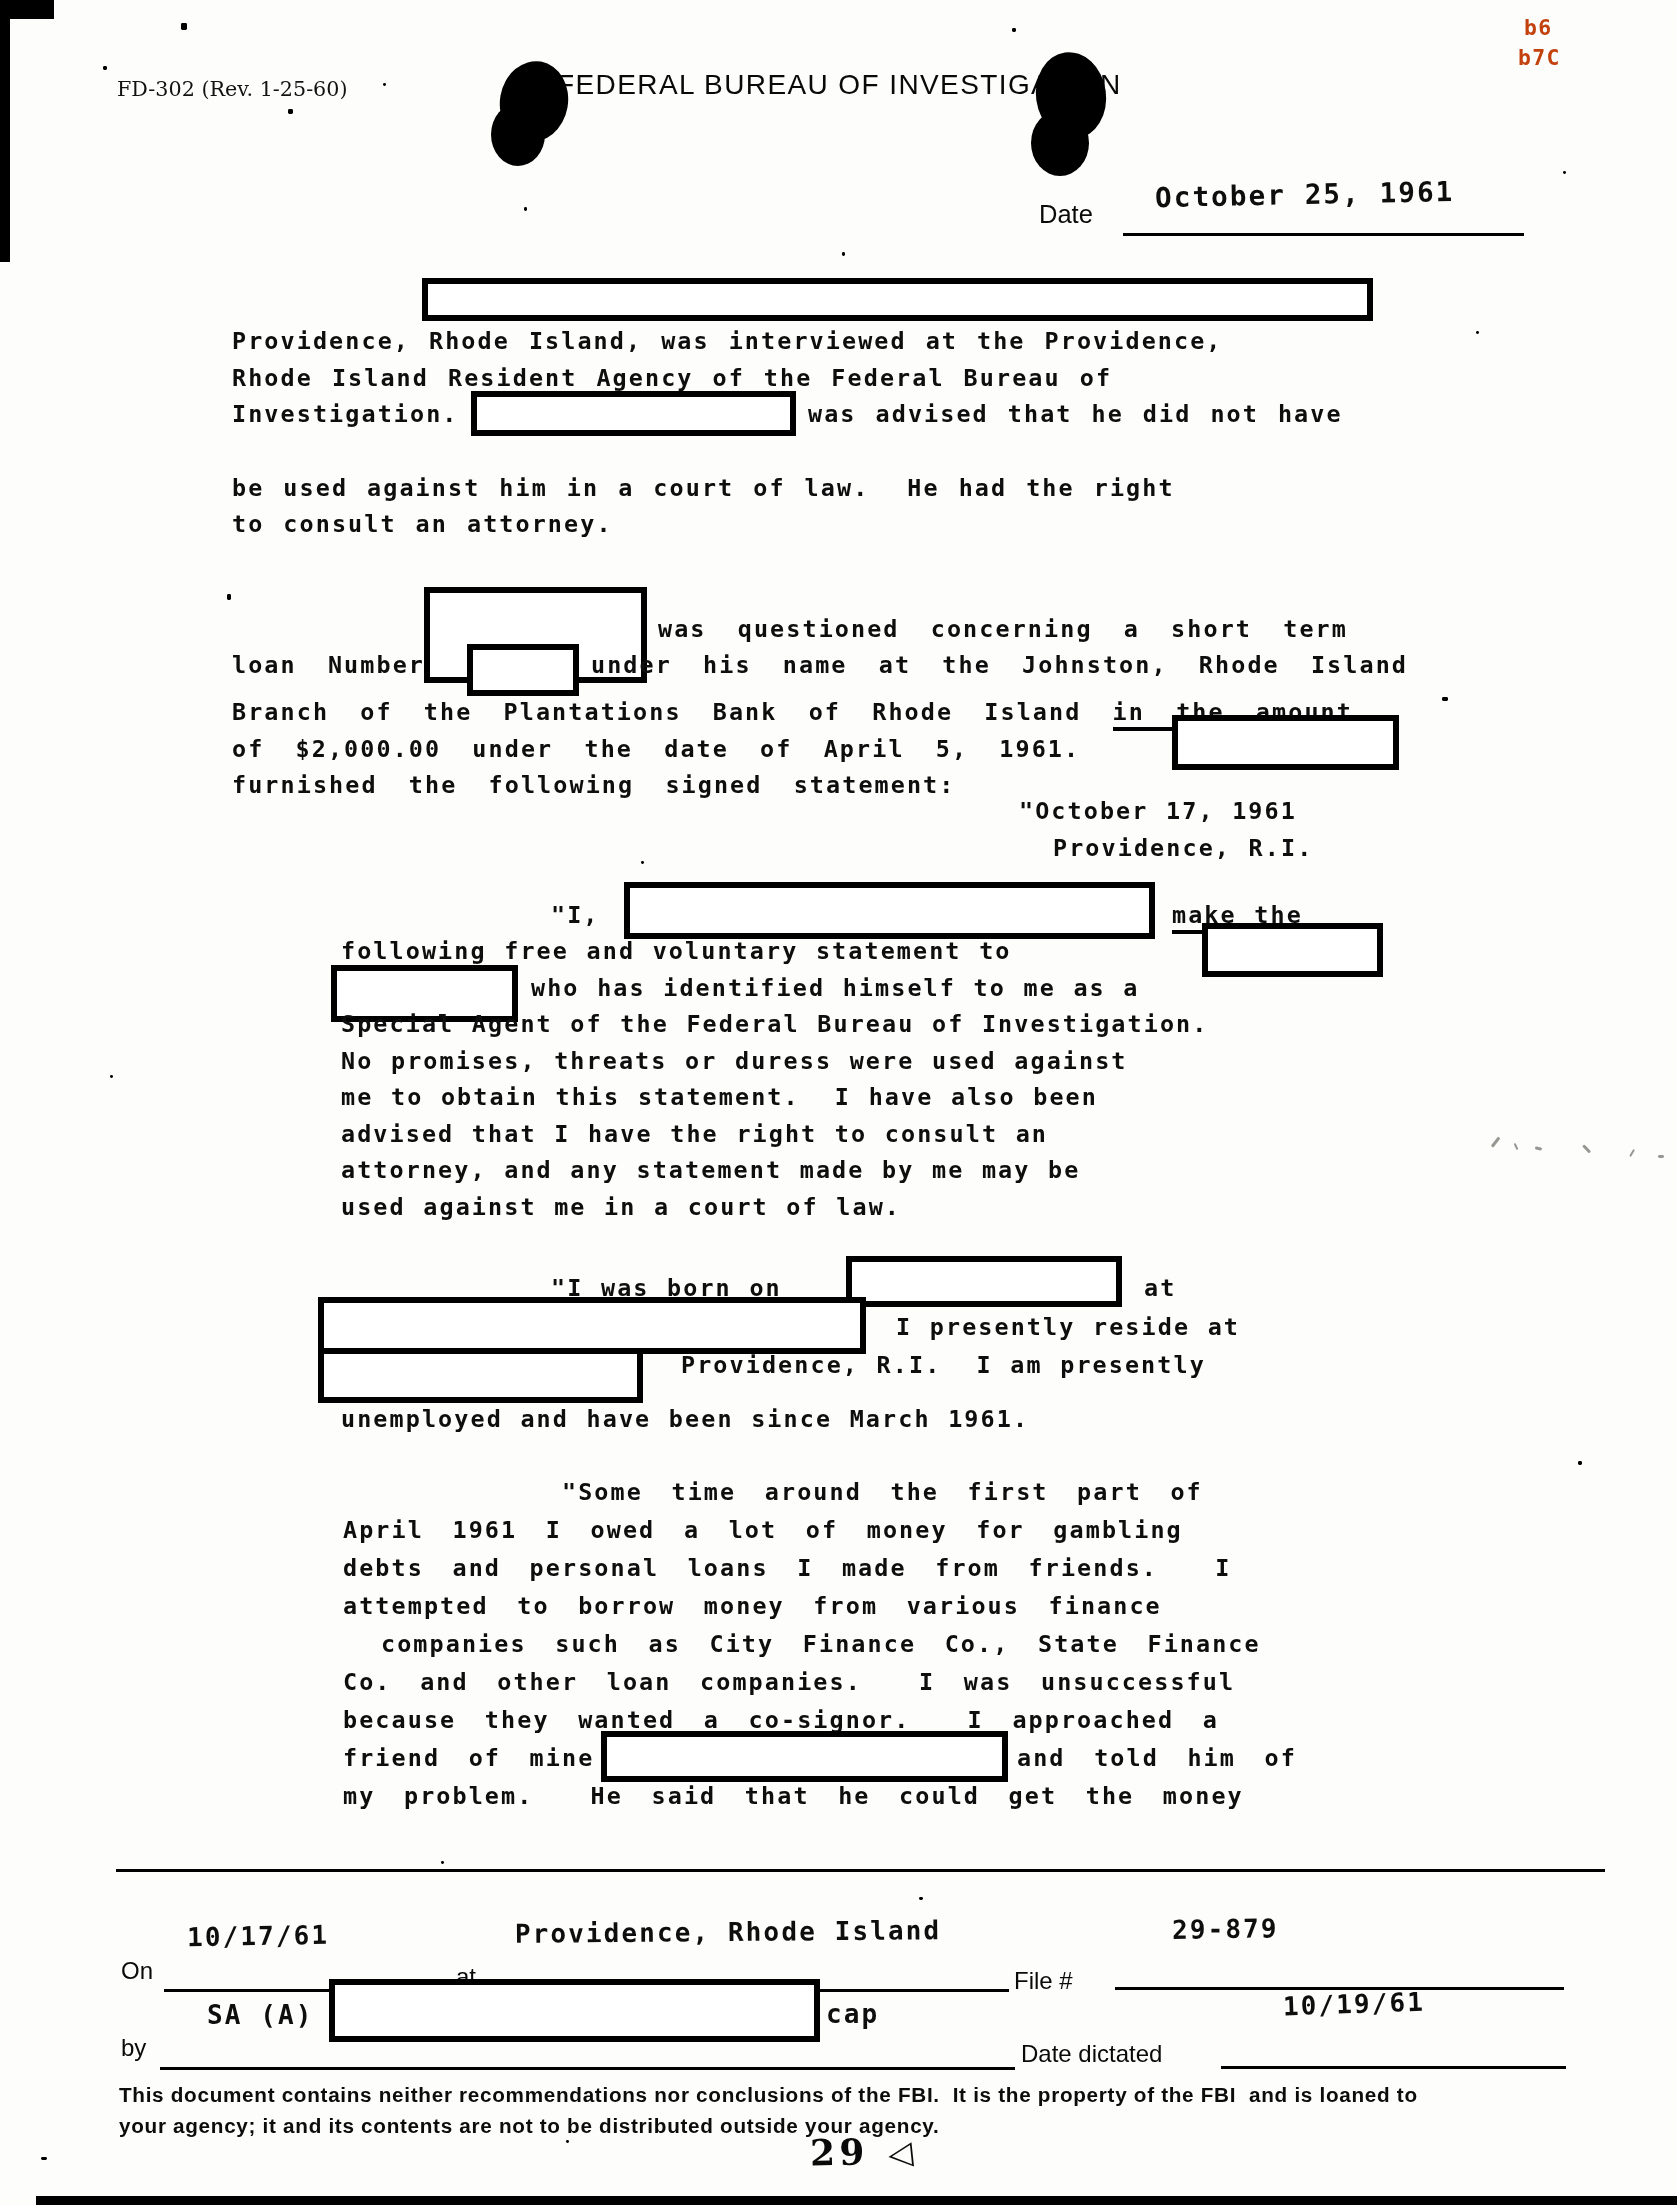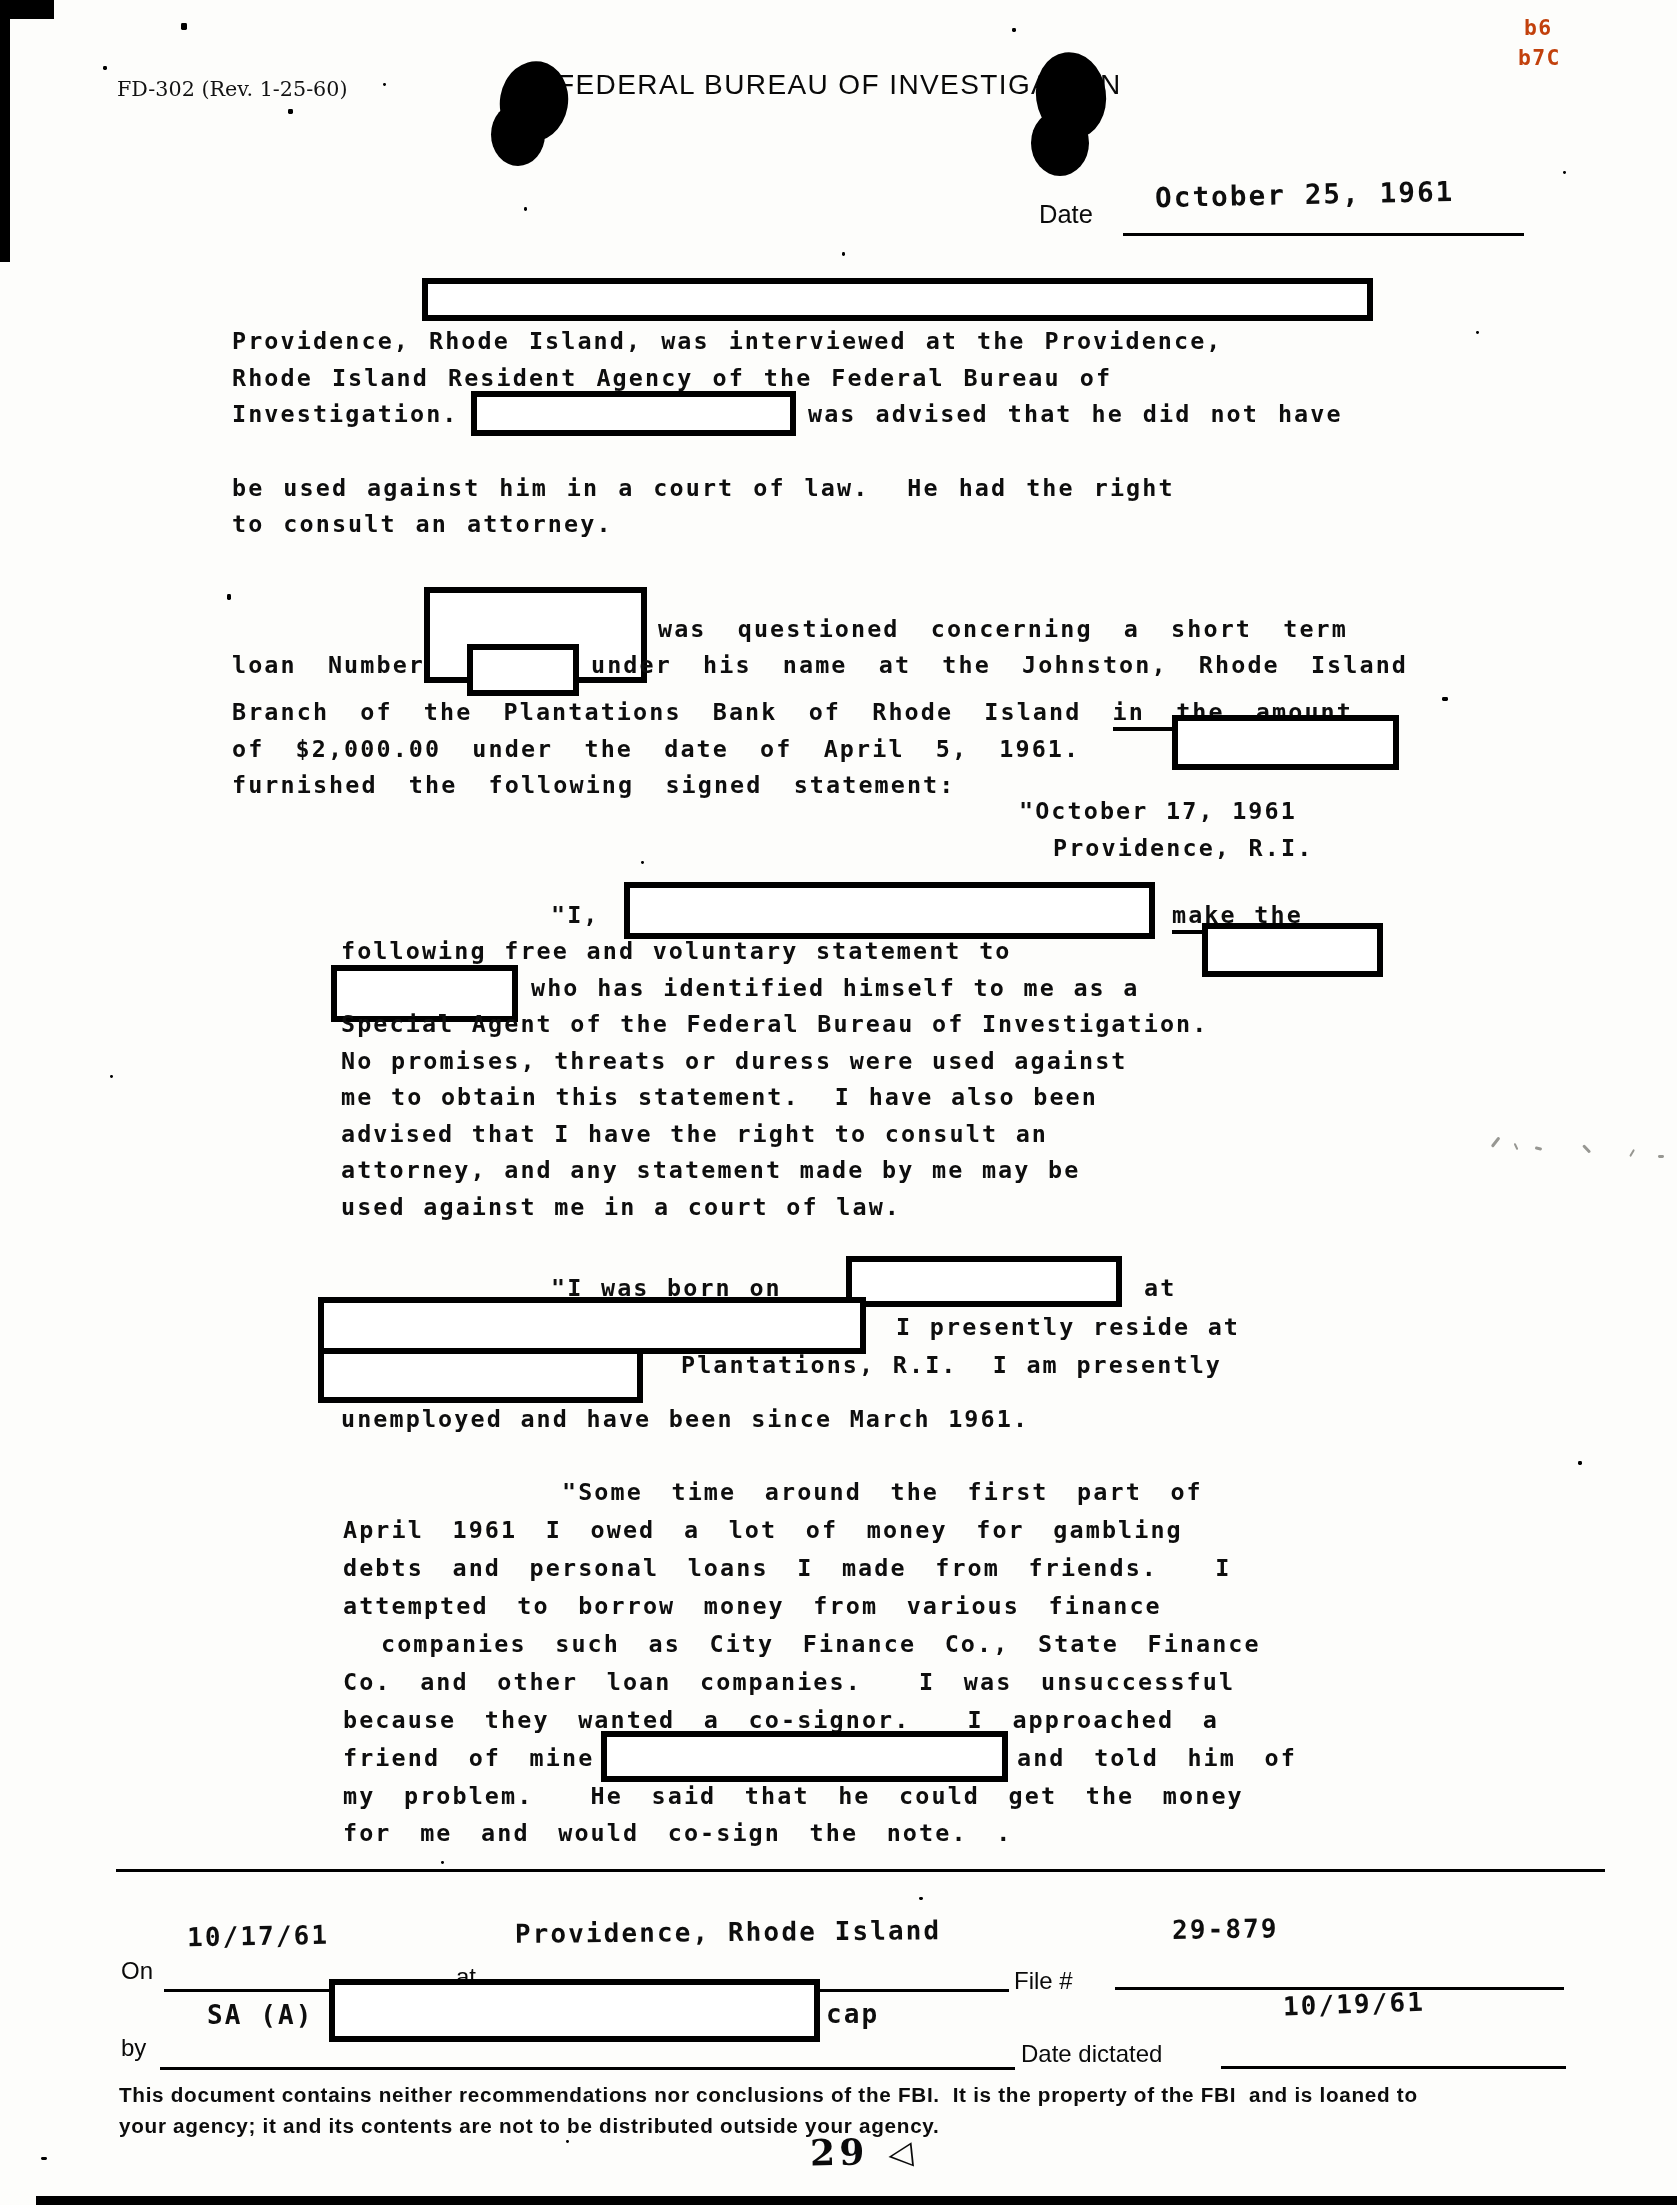--- a/index.html
+++ b/index.html
@@ -130,35 +130,34 @@
     <div class="hw-stroke" style="left:1631px;top:1149px;width:2.1px;height:8.3px;transform:rotate(30deg);"></div>
     <div class="hw-stroke" style="left:1658px;top:1155px;width:5.5px;height:2.8px;"></div>
   </div>
 
   <div class="t st" style="left:551px;top:1276px;">"I was born on</div>
   <div class="redact" style="left:846px;top:1256px;width:276px;height:51px;"></div>
   <div class="t st" style="left:1144px;top:1276px;">at</div>
   <div class="redact" style="left:318px;top:1297px;width:548px;height:57px;"></div>
   <div class="t st" style="left:896px;top:1315px;">I presently reside at</div>
   <div class="redact" style="left:318px;top:1348px;width:325px;height:55px;"></div>
-  <div class="t st" style="left:681px;top:1353px;">Plantations, R.I.  I am presently</div>
+  <div class="t st" style="left:681px;top:1353px;">Providence, R.I.  I am presently</div>
   <div class="t st" style="left:341px;top:1407px;">unemployed and have been since March 1961.</div>
 
   <div class="t p3" style="left:562px;top:1480px;">"Some time around the first part of</div>
   <div class="t p3" style="left:343px;top:1518px;">April 1961 I owed a lot of money for gambling</div>
   <div class="t p3" style="left:343px;top:1556px;">debts and personal loans I made from friends.  I</div>
   <div class="t p3" style="left:343px;top:1594px;">attempted to borrow money from various finance</div>
   <div class="t p3" style="left:343px;top:1632px;margin-left:38px;">companies such as City Finance Co., State Finance</div>
   <div class="t p3" style="left:343px;top:1670px;">Co. and other loan companies.  I was unsuccessful</div>
   <div class="t p3" style="left:343px;top:1708px;"><span>because they wanted </span><span class="u">a co-signor.</span><span>  I approached a</span></div>
   <div class="t p3" style="left:343px;top:1746px;">friend of mine</div>
   <div class="redact" style="left:601px;top:1731px;width:407px;height:51px;"></div>
   <div class="t p3" style="left:1017px;top:1746px;">and told him of</div>
   <div class="t p3" style="left:343px;top:1784px;">my problem.  He said that he could get the money</div>
-  <div class="t p3" style="left:343px;top:1821px;">for me and would co-sign the note. .</div>
 
   <div class="hline" style="left:116px;top:1869px;width:1489px;height:3.4px;"></div>
 
   <div class="formlabel" style="left:121px;top:1957px;">On</div>
   <div class="val rot-1" style="left:187px;top:1921px;">10/17/61</div>
   <div class="hline" style="left:164px;top:1989px;width:277px;height:3.4px;"></div>
 
   <div class="formlabel" style="left:456px;top:1963px;">at</div>
   <div class="val rot-05" style="left:515px;top:1917px;">Providence, Rhode Island</div>
   <div class="hline" style="left:500px;top:1989px;width:509px;height:3.4px;"></div>

